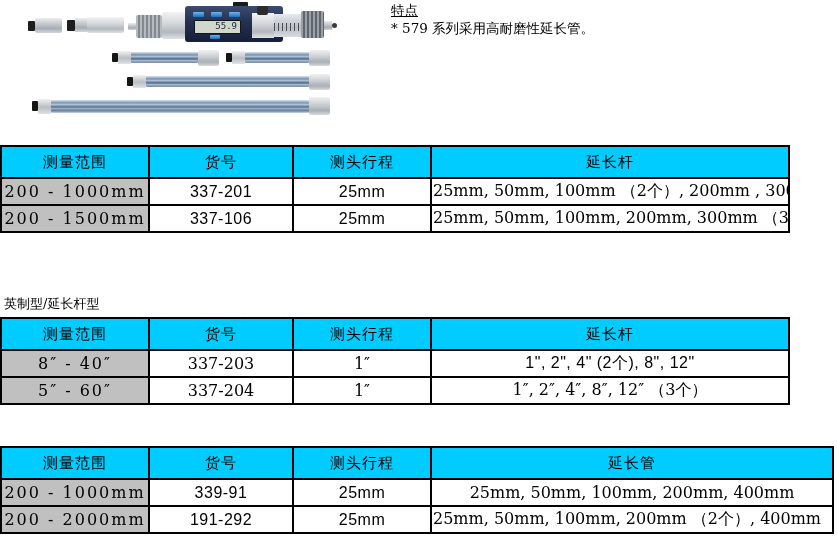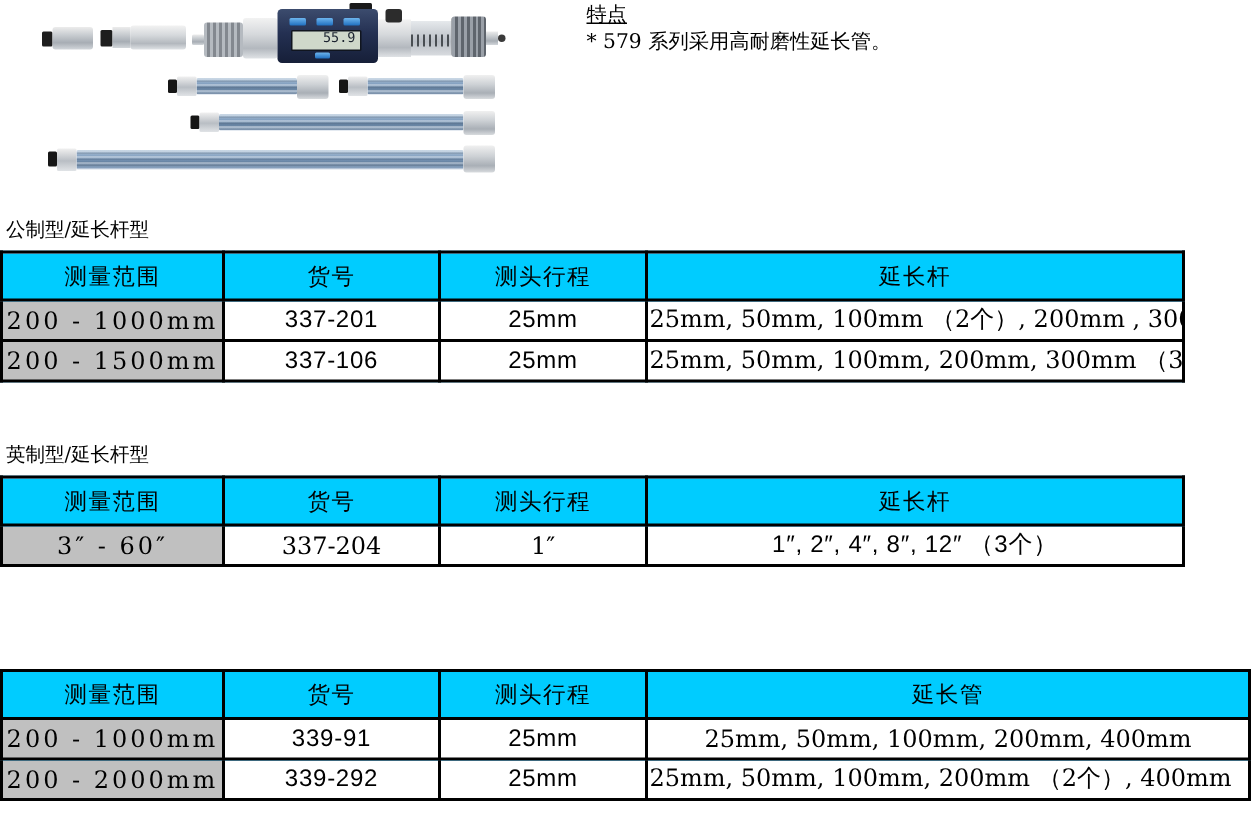--- a/index.html
+++ b/index.html
@@ -72,21 +72,21 @@
     <div class="abs darkcap" style="left:67px;top:20px;width:8px;height:11px;"></div>
     <div class="abs silver" style="left:75px;top:18px;width:12px;height:14px;"></div>
     <div class="abs silver2" style="left:87px;top:17px;width:37px;height:16px;border-radius:2px;"></div>
 
     <div>
       <div class="abs silver" style="left:128px;top:23px;width:8px;height:7px;border-radius:1px;"></div>
       <div class="abs knurl" style="left:136px;top:15px;width:26px;height:23px;"></div>
       <div class="abs silver2" style="left:162px;top:12px;width:23px;height:27px;border-radius:2px;"></div>
 
       <div class="abs" style="left:233px;top:2px;width:15px;height:6px;background:#1a1a1a;border-radius:1px;"></div>
-      <div id="digibox" class="abs" style="left:185px;top:6px;width:67px;height:36px;">
+      <div id="digibox" class="abs" style="left:185px;top:6px;width:67px;height:36px;padding-left:31px;">
         <div class="abs btn-blue" style="left:8px;top:6px;width:11px;height:5px;"></div>
         <div class="abs btn-blue" style="left:26px;top:6px;width:11px;height:5px;"></div>
         <div class="abs btn-blue" style="left:44px;top:6px;width:11px;height:5px;"></div>
         <div id="lcd" class="abs" style="left:9px;top:14px;width:42px;height:12px;">55.9</div>
         <div class="abs btn-blue" style="left:25px;top:29px;width:10px;height:4px;"></div>
       </div>
 
       <div class="abs silver2" style="left:252px;top:13px;width:22px;height:25px;"></div>
       <div class="abs" style="left:257px;top:6px;width:11px;height:9px;background:#2c2c2c;border-radius:2px;"></div>
       <div class="abs sleeve" style="left:274px;top:14px;width:27px;height:23px;"></div>
@@ -122,21 +122,20 @@
         <span class="endcap" style="height:18px;"></span>
     </div>
   </div>
 
   <div id="features">
     <div class="ftitle">特点</div>
     <div>* 579 系列采用高耐磨性延长管。</div>
   </div>
 
   <div class="section" id="sec1">
-    <div class="sec-title">公制型/延长杆型</div>
     <table class="spec w-narrow" id="table1">
         <colgroup>
           <col class="col-1">
           <col class="col-2">
           <col class="col-3">
           <col class="col-4">
         </colgroup>
         <thead>
           <tr>
             <th>测量范围</th>
@@ -174,21 +173,27 @@
         <thead>
           <tr>
             <th>测量范围</th>
             <th>货号</th>
             <th>测头行程</th>
             <th>延长杆</th>
           </tr>
         </thead>
         <tbody>
           <tr>
-            <td>3″ - 60″</td>
+            <td>8″ - 40″</td>
+            <td>337-203</td>
+            <td>1″</td>
+            <td>1", 2", 4" (2个), 8", 12"</td>
+          </tr>
+          <tr>
+            <td>5″ - 60″</td>
             <td>337-204</td>
             <td>1″</td>
             <td>1″, 2″, 4″, 8″, 12″ （3个）</td>
           </tr>
         </tbody>
       </table>
   </div>
 
   <div class="section" id="sec3">
     <table class="spec w-wide" id="table3">
@@ -208,21 +213,21 @@
         </thead>
         <tbody>
           <tr>
             <td>200 - 1000mm</td>
             <td>339-91</td>
             <td>25mm</td>
             <td>25mm, 50mm, 100mm, 200mm, 400mm</td>
           </tr>
           <tr>
             <td>200 - 2000mm</td>
-            <td>339-292</td>
+            <td>191-292</td>
             <td>25mm</td>
             <td>25mm, 50mm, 100mm, 200mm （2个）, 400mm （3个）</td>
           </tr>
         </tbody>
       </table>
   </div>
 
 </div>
 
 </body></html>

